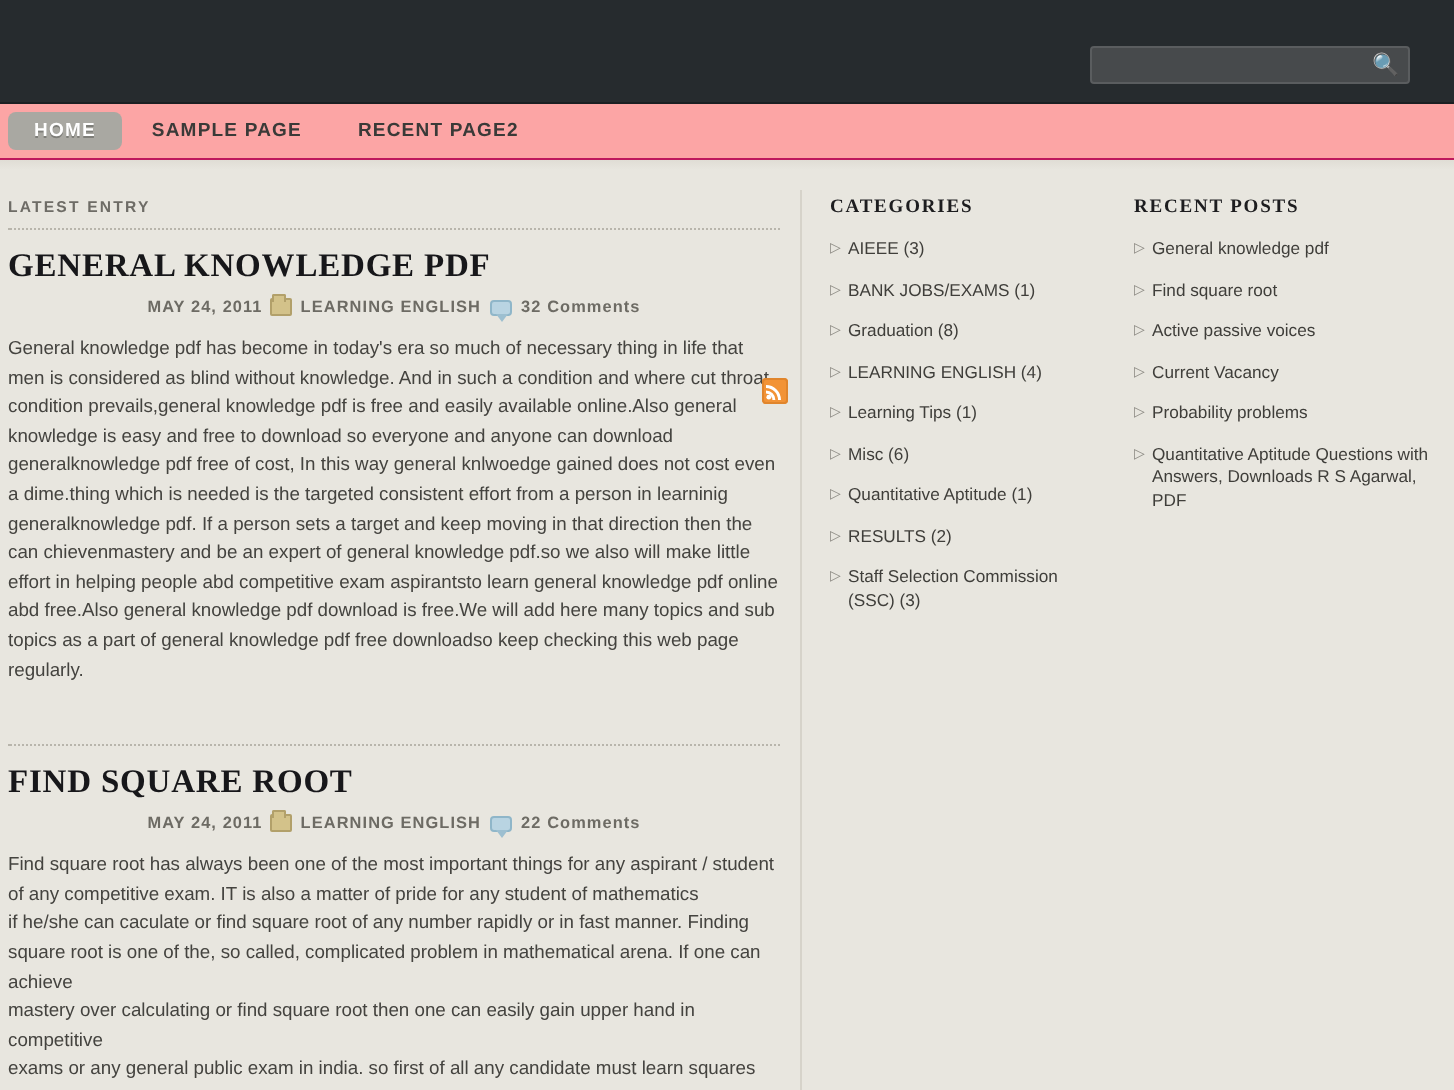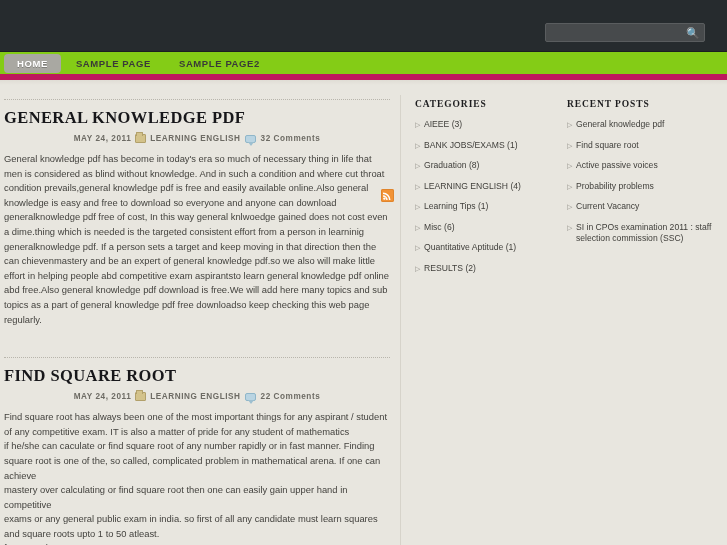--- a/index.html
+++ b/index.html
@@ -36,22 +36,22 @@
   .search-icon {
     position:absolute; right:4px; top:2px;
     width:14px; height:14px;
     color:#d6d6d6;
     line-height:14px; text-align:center;
     font-size:11px;
   }
   
   .navbar {
     height:28px;
-    background:#84cc16;
-    border-bottom:6px solid #be185d;
+    background:#fca5a5;
+    border-bottom:1px solid #be185d;
     display:flex;
     align-items:center;
     padding-left:4px;
   }
   .nav-item {
     font-size:9.5px;
     font-weight:bold;
     letter-spacing:.6px;
     color:#3a3a38;
     padding:4px 13px;
@@ -213,28 +213,29 @@
 <div class="topbar">
   <div class="search-wrap">
     <input class="search-input" type="text" value="" placeholder="" style="">
     <span class="search-icon">🔍</span>
   </div>
 </div>
 
 <div class="navbar">
   <div class="nav-item active">HOME</div>
   <div class="nav-item">SAMPLE PAGE</div>
-  <div class="nav-item">SAMPLE PAGE2</div>
+  <div class="nav-item">RECENT PAGE2</div>
 </div>
 <div class="nav-shadow"></div>
 
 <div class="page">
 
   <div class="content">
 
+    <div class="section-label">LATEST ENTRY</div>
     <div class="rss-icon" style="top:104px;right:333px;position:absolute">
       <svg width="9" height="9" viewBox="0 0 9 9">
         <circle cx="1.4" cy="7.6" r="1.2" fill="#fff"></circle>
         <path d="M0 4.3a4.7 4.7 0 014.7 4.7H3.2A3.2 3.2 0 000 5.8z" fill="#fff"></path>
         <path d="M0 1.5A7.5 7.5 0 017.5 9H6A6 6 0 000 3z" fill="#fff"></path>
       </svg>
     </div>
     <div class="dotline"></div>
 
     <div>
@@ -312,47 +313,51 @@
             <span class="txt">Misc (6)</span>
           </li>
         <li>
             <span class="arrow-icon">▷</span>
             <span class="txt">Quantitative Aptitude (1)</span>
           </li>
         <li>
             <span class="arrow-icon">▷</span>
             <span class="txt">RESULTS (2)</span>
           </li>
+        <li>
+            <span class="arrow-icon">▷</span>
+            <span class="txt">Staff Selection Commission (SSC) (3)</span>
+          </li>
       </ul>
     </div>
 
     <div class="sb sb-recent">
       <div class="widget-title">RECENT POSTS</div>
       <ul class="widget-list">
         <li>
             <span class="arrow-icon">▷</span>
             <span class="txt">General knowledge pdf</span>
           </li>
         <li>
             <span class="arrow-icon">▷</span>
             <span class="txt">Find square root</span>
           </li>
         <li>
             <span class="arrow-icon">▷</span>
             <span class="txt">Active passive voices</span>
           </li>
         <li>
             <span class="arrow-icon">▷</span>
+            <span class="txt">Current Vacancy</span>
+          </li>
+        <li>
+            <span class="arrow-icon">▷</span>
             <span class="txt">Probability problems</span>
           </li>
         <li>
             <span class="arrow-icon">▷</span>
-            <span class="txt">Current Vacancy</span>
-          </li>
-        <li>
-            <span class="arrow-icon">▷</span>
-            <span class="txt">SI in CPOs examination 2011 : staff selection commission (SSC)</span>
+            <span class="txt">Quantitative Aptitude Questions with Answers, Downloads R S Agarwal, PDF</span>
           </li>
       </ul>
     </div>
 
   </div>
 </div>
 
 </body></html>

